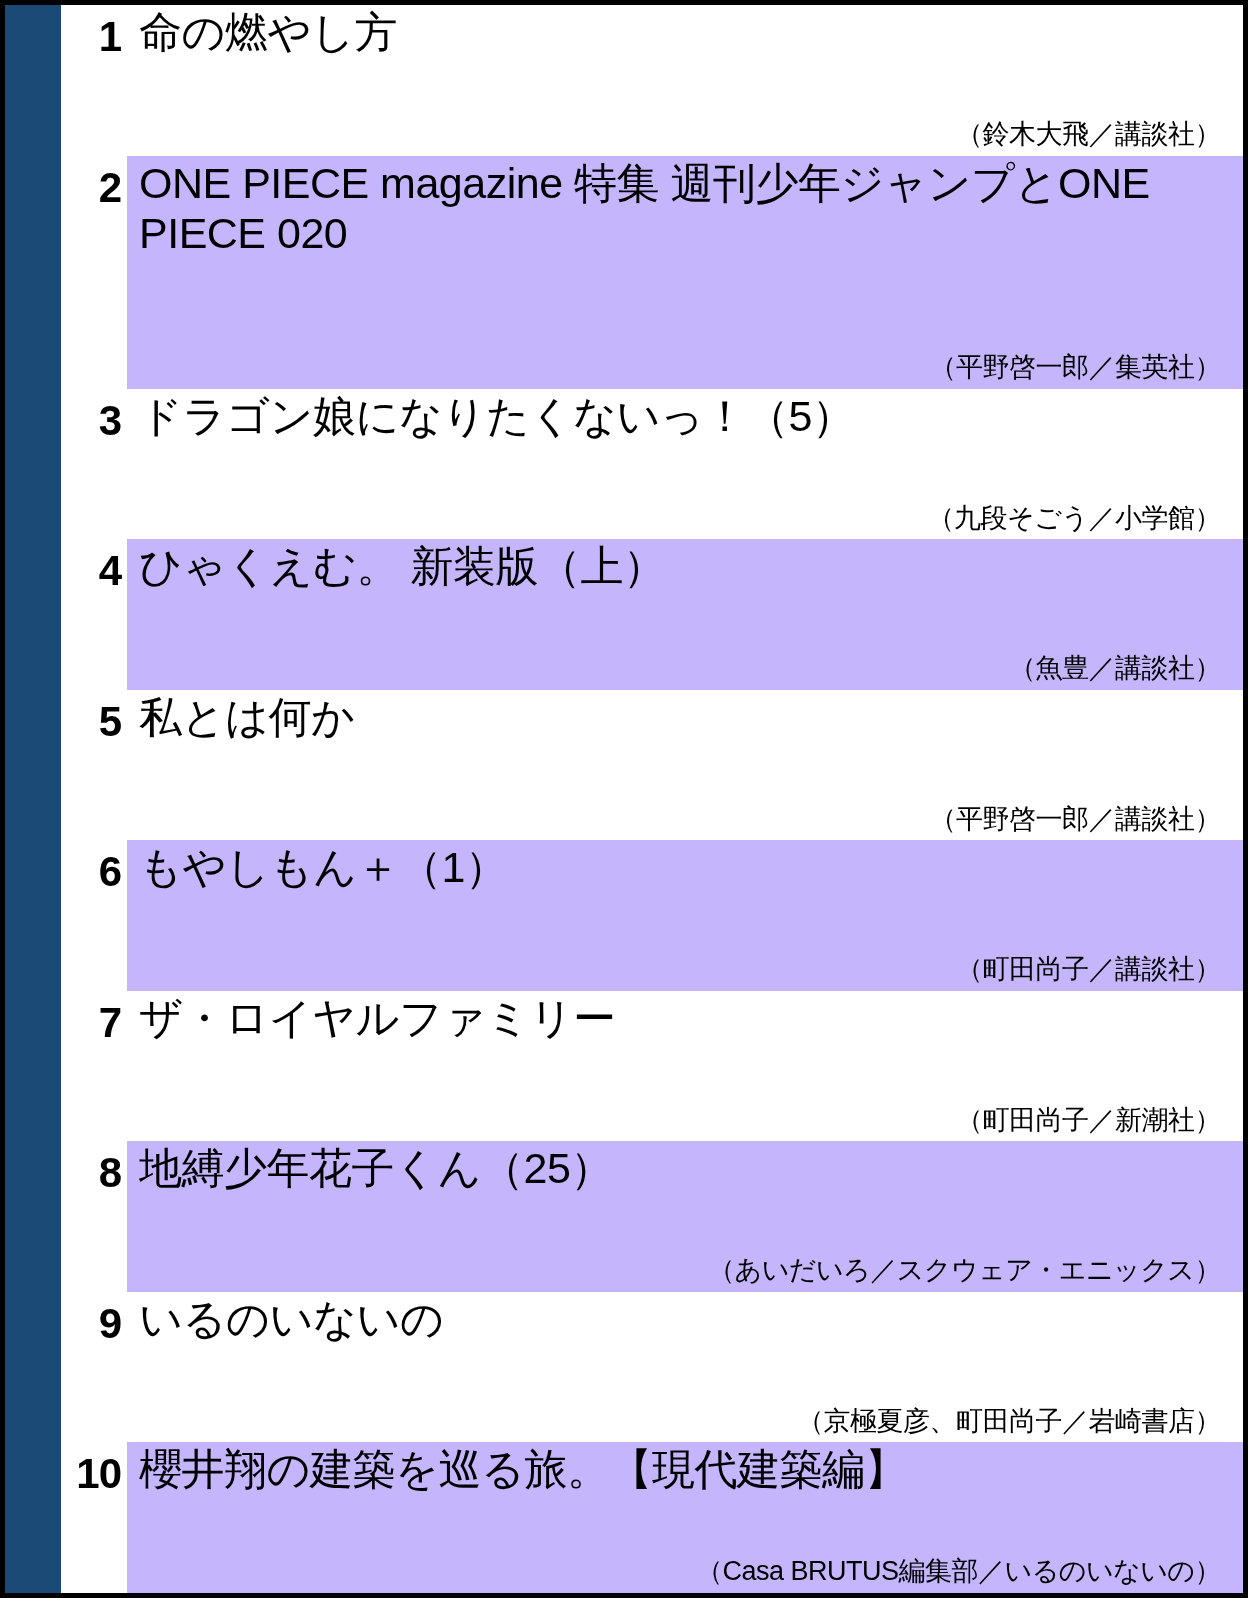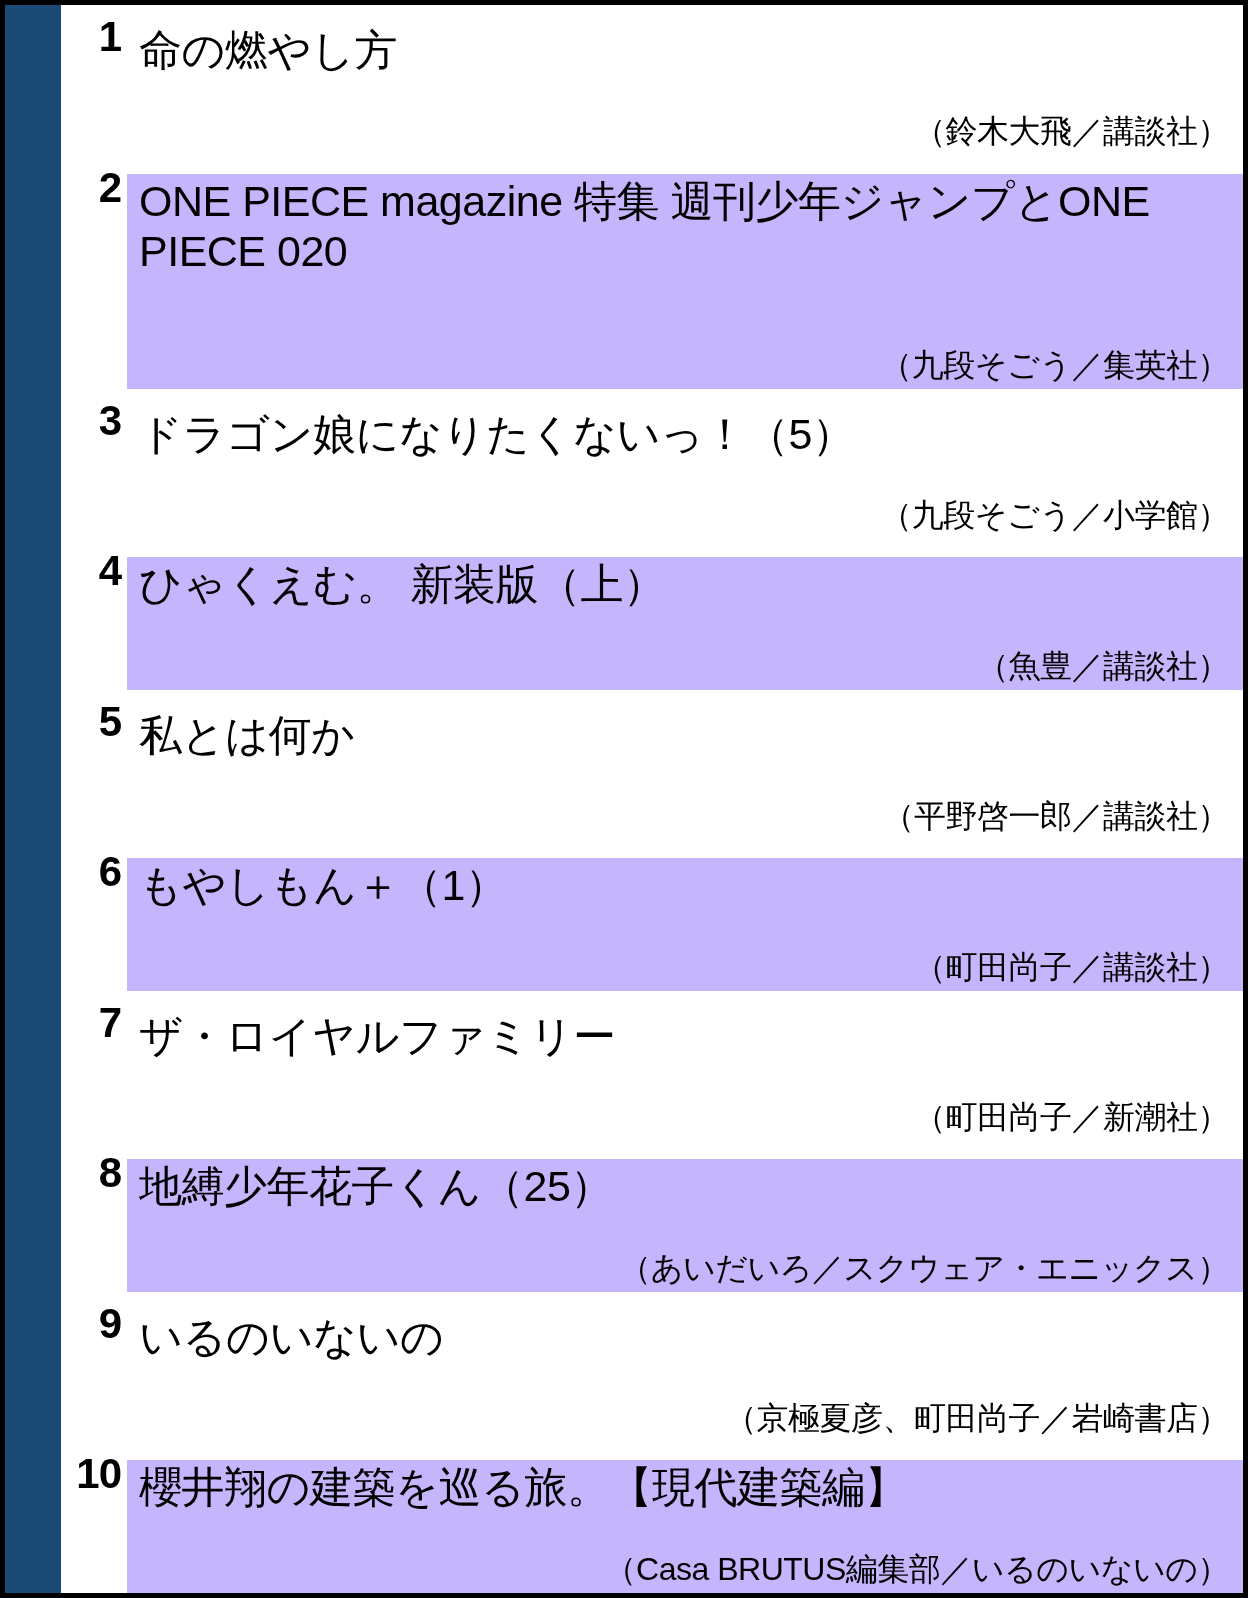--- a/index.html
+++ b/index.html
@@ -54,38 +54,37 @@
     align-items: flex-start;
     justify-content: flex-end;
     padding-top: 8px;
     padding-right: 6px;
     box-sizing: border-box;
     letter-spacing: -1px;
   }
   .rank-content {
     flex: 1 1 auto;
     box-sizing: border-box;
-    padding: 2px 12px 4px 12px;
+    padding: 2px 20px 4px 12px;
     display: flex;
     flex-direction: column;
     justify-content: space-between;
     min-width: 0;
-    margin-top: 18px;
   }
   .rank-title {
     font-size: 43px;
     line-height: 1.18;
     color: #000000;
     letter-spacing: -0.5px;
     word-break: break-word;
   }
   .rank-credit {
     margin-top: auto;
     text-align: right;
-    font-size: 32px;
+    font-size: 27px;
     line-height: 1.1;
     color: #000000;
     letter-spacing: -0.5px;
     padding-right: 2px;
     padding-bottom: 2px;
   }
 </style>
 </head>
 <body>
 
@@ -99,21 +98,21 @@
         <div class="rank-title">命の燃やし方</div>
         <div class="rank-credit">（鈴木大飛／講談社）</div>
       </div>
     </div>
 
     <div class="rank-row shaded tall">
       <div class="rank-bar"></div>
       <div class="rank-num">2</div>
       <div class="rank-content">
         <div class="rank-title">ONE PIECE magazine 特集 週刊少年ジャンプとONE PIECE 020</div>
-        <div class="rank-credit">（九段そごう／集英社）</div>
+        <div class="rank-credit">（平野啓一郎／集英社）</div>
       </div>
     </div>
 
     <div class="rank-row">
       <div class="rank-bar"></div>
       <div class="rank-num">3</div>
       <div class="rank-content">
         <div class="rank-title">ドラゴン娘になりたくないっ！（5）</div>
         <div class="rank-credit">（九段そごう／小学館）</div>
       </div>

